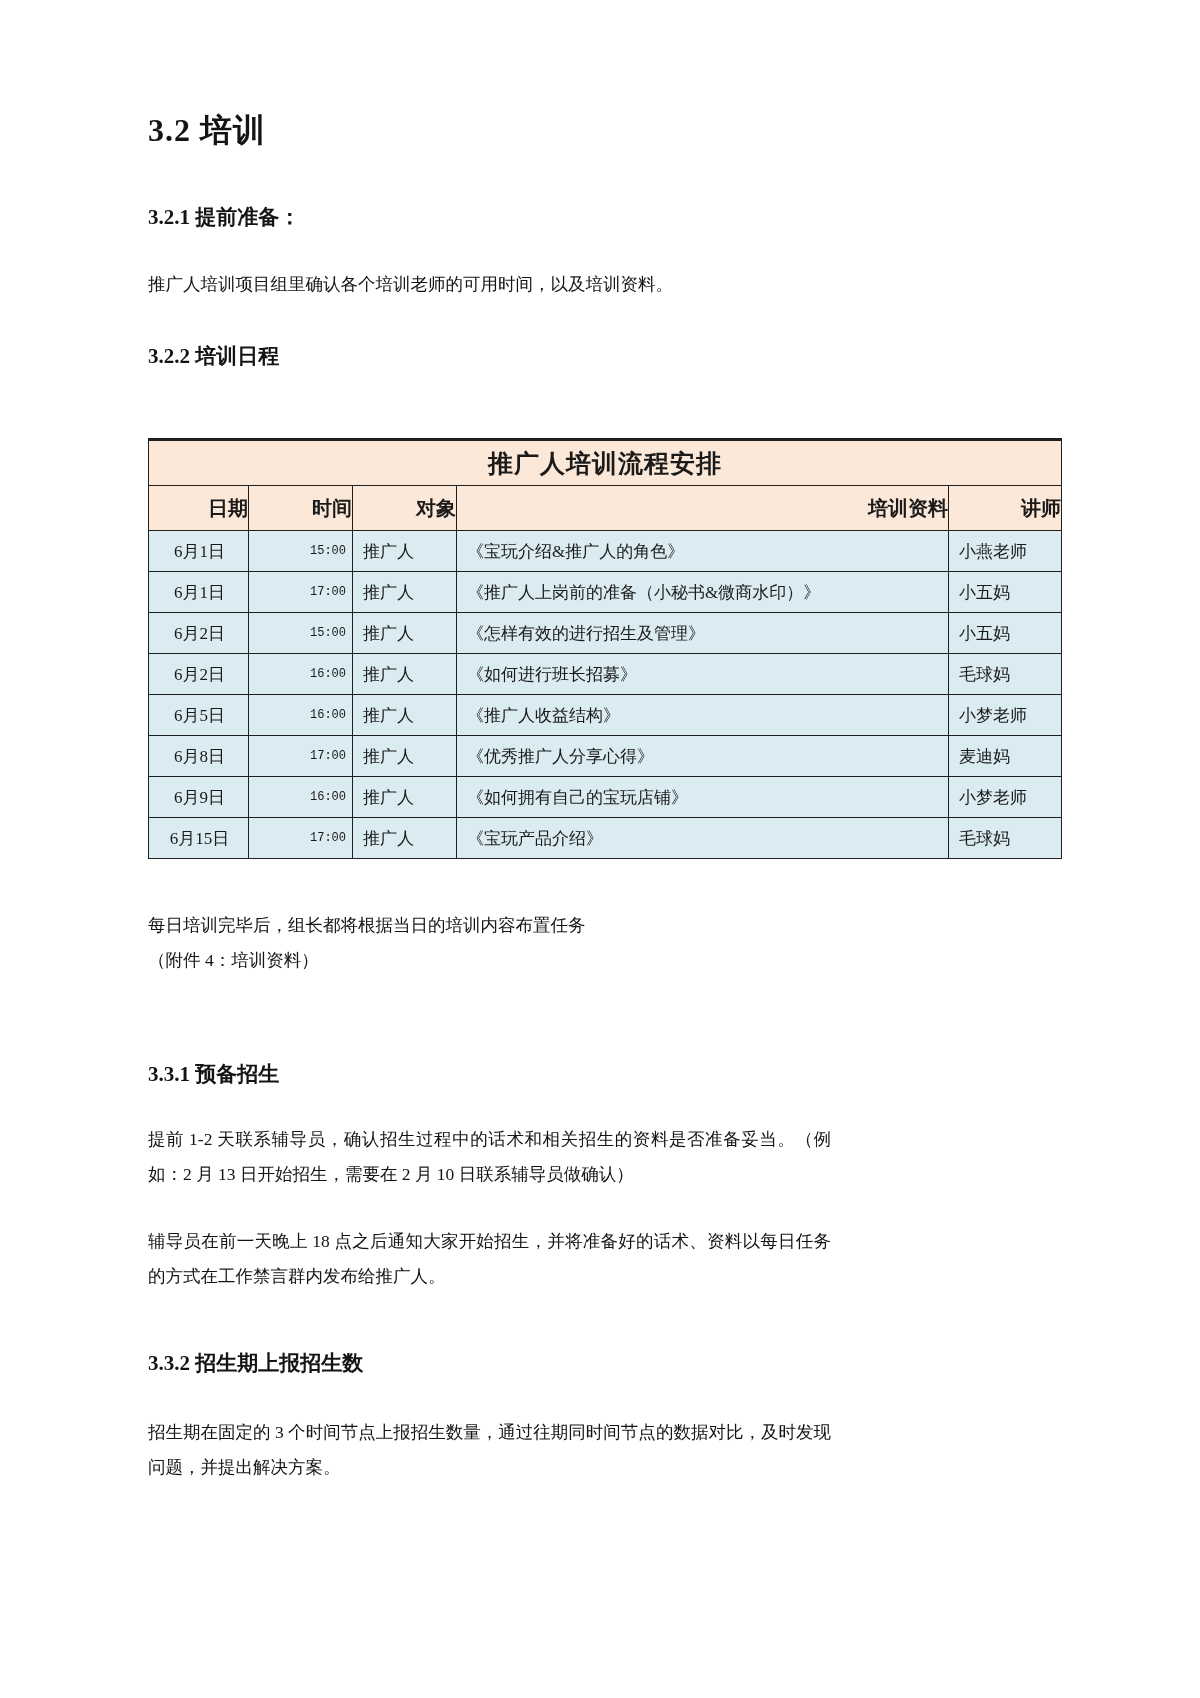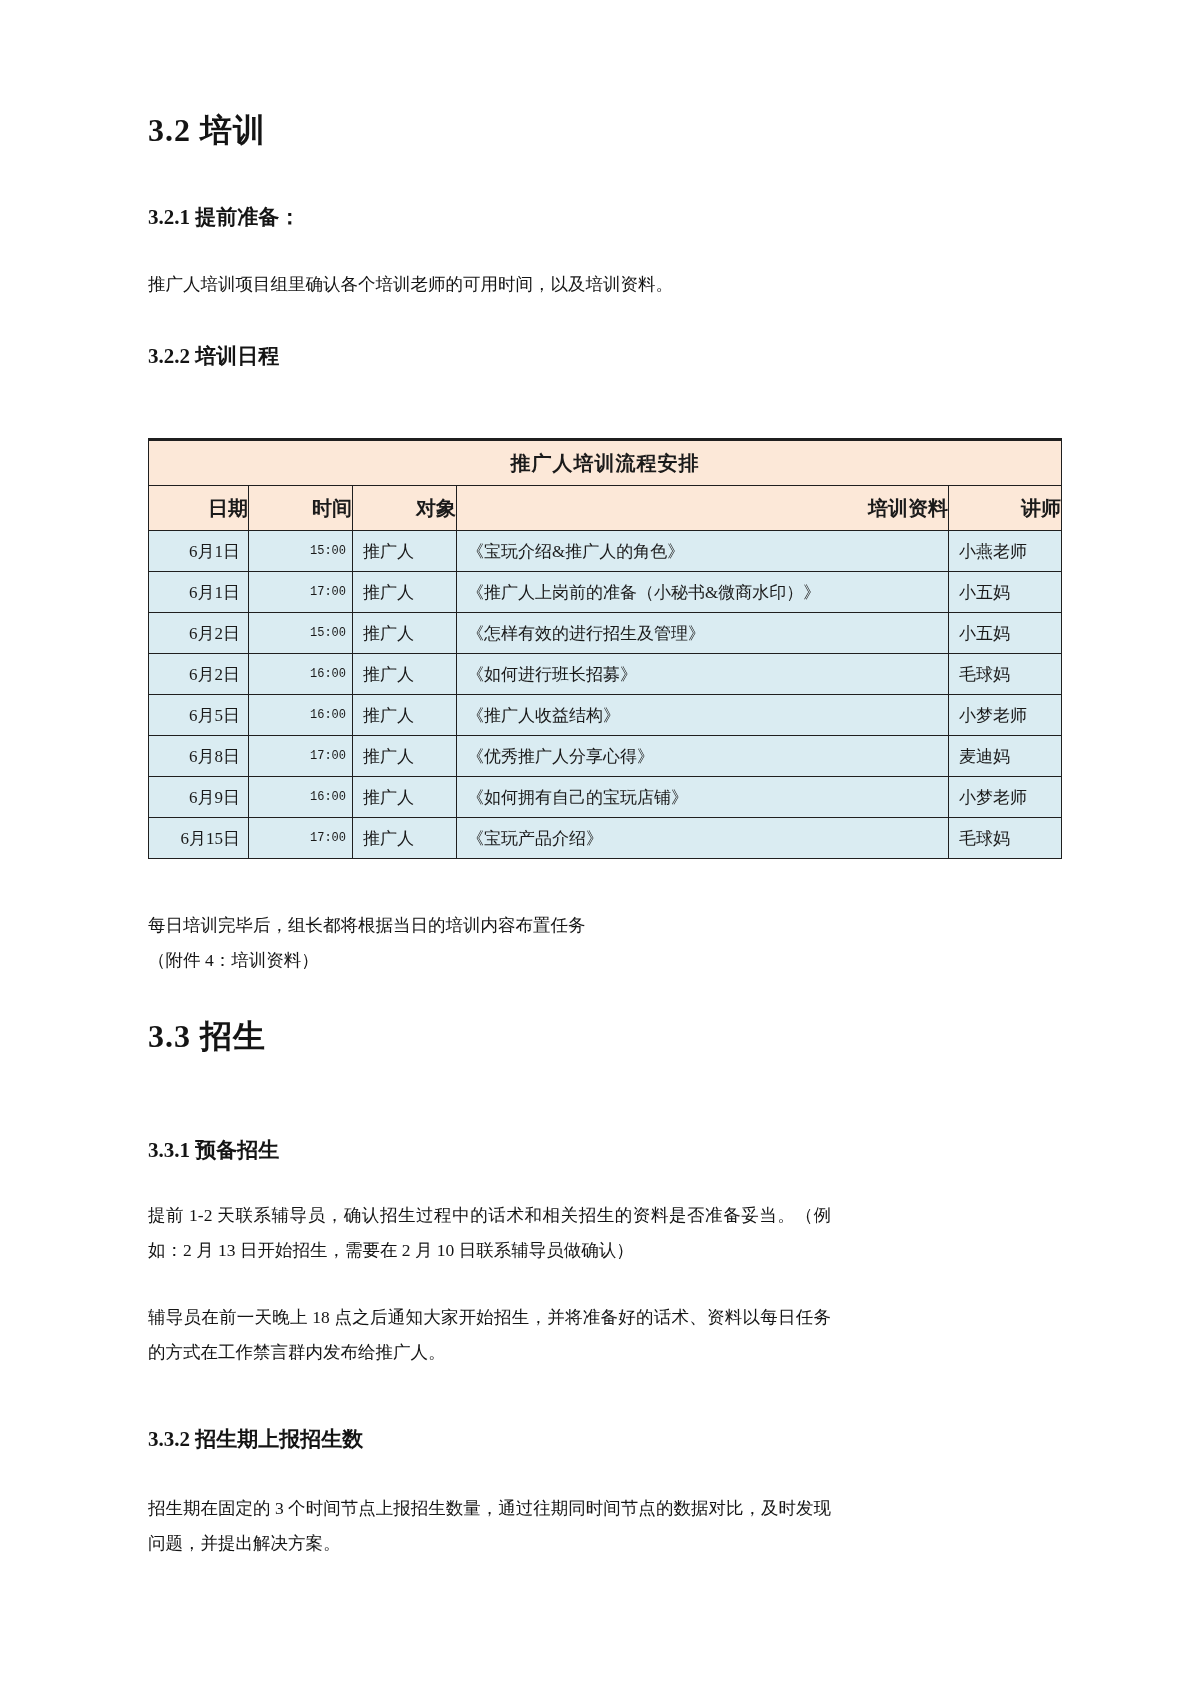--- a/index.html
+++ b/index.html
@@ -58,41 +58,41 @@
   table.schedule { border-top-width: 3px; }
   .col-date     { width: 100px; }
   .col-time     { width: 104px; }
   .col-audience { width: 104px; }
   .col-content  { width: 492px; }
   .col-lecturer { width: 113px; }
 
   tr.table-title-row th {
     background: #fce8d8;
     height: 42px;
-    font-size: 20px;
+    font-size: 25px;
     font-weight: bold;
     text-align: center;
     letter-spacing: 1px;
   }
   tr.col-header-row th {
     background: #fce8d8;
     height: 44px;
     font-size: 20px;
     font-weight: bold;
     text-align: right;
     padding: 0 0 0 12px;
   }
   tr.data-row td {
     background: #daecf2;
     height: 40px;
     padding: 0 6px 0 10px;
     white-space: nowrap;
     overflow: hidden;
   }
-  tr.data-row td.c0 { text-align: right; padding-right: 8px; }
+  tr.data-row td.c0 { text-align: center; padding-right: 8px; }
   tr.data-row td.c1 { text-align: right; padding-right: 6px; font-family: "Liberation Mono", "DejaVu Sans Mono", monospace; font-size: 12px; }
   tr.data-row td.c2, tr.data-row td.c3, tr.data-row td.c4 { text-align: left; }
 
   .after-table { margin-top: 49px; }
   .after-table p { margin: 0; }
   .mt-h33  { margin-top: 40px; }
   .mt-h331 { margin-top: 84px; }
   .mt-p1   { margin-top: 36px; }
   .mt-p2   { margin-top: 32px; }
   .mt-h332 { margin-top: 57px; }
@@ -189,21 +189,20 @@
           <td class="c4">毛球妈</td>
         </tr>
       </tbody>
   </table>
 
   <div class="after-table">
     <p class="body-text">每日培训完毕后，组长都将根据当日的培训内容布置任务</p>
     <p class="body-text">（附件 4：培训资料）</p>
   </div>
 
-  <h1 class="h-major mt-h33">3.3 招生</h1>
 
   <h2 class="h-minor mt-h331">3.3.1 预备招生</h2>
 
   <p class="body-text mt-p1">提前 1-2 天联系辅导员，确认招生过程中的话术和相关招生的资料是否准备妥当。（例如：2 月 13 日开始招生，需要在 2 月 10 日联系辅导员做确认）</p>
 
   <p class="body-text mt-p2">辅导员在前一天晚上 18 点之后通知大家开始招生，并将准备好的话术、资料以每日任务的方式在工作禁言群内发布给推广人。</p>
 
   <h2 class="h-minor mt-h332">3.3.2 招生期上报招生数</h2>
 
   <p class="body-text mt-p3">招生期在固定的 3 个时间节点上报招生数量，通过往期同时间节点的数据对比，及时发现问题，并提出解决方案。</p>

